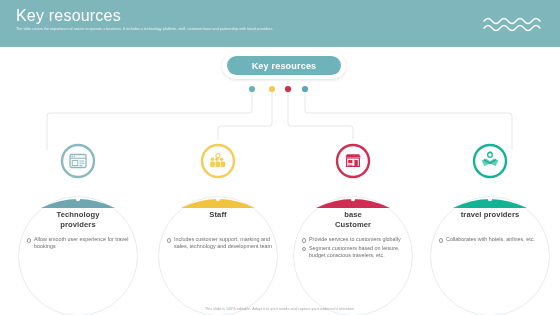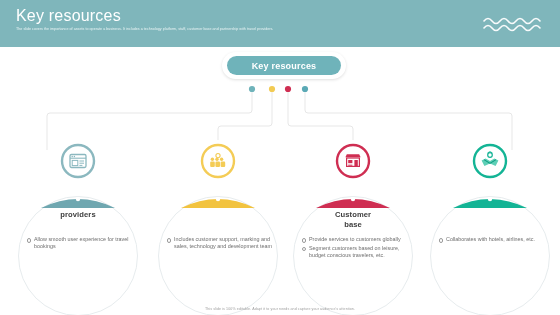--- a/index.html
+++ b/index.html
@@ -154,20 +154,21 @@
         <line x1="13" y1="18.2" x2="29" y2="18.2" stroke="#8bb8bf" stroke-width="1.1"></line>
         <circle cx="15.2" cy="16.4" r=".75" fill="#8bb8bf"></circle>
         <circle cx="17.4" cy="16.4" r=".75" fill="#8bb8bf"></circle>
         <rect x="15.2" y="20.4" width="5.6" height="5.2" fill="none" stroke="#8bb8bf" stroke-width="1"></rect>
         <line x1="22.4" y1="21" x2="27" y2="21" stroke="#8bb8bf" stroke-width="1"></line>
         <line x1="22.4" y1="23.2" x2="27" y2="23.2" stroke="#8bb8bf" stroke-width="1"></line>
         <line x1="22.4" y1="25.4" x2="25.4" y2="25.4" stroke="#8bb8bf" stroke-width="1"></line>
       </svg>
     </div>
     <div class="col-title">
+      <div>Technology</div>
       <div>providers</div>
     </div>
     <ul class="bullets">
       <li>Allow smooth user experience  for travel bookings</li>
     </ul>
   </div>
 
   <div class="col col-1">
     <div class="ghost-ring"></div>
     <svg class="dome" viewBox="0 0 74 16">
@@ -179,20 +180,24 @@
         <circle cx="21" cy="21" r="16" fill="none" stroke="#f4cc56" stroke-width="2.4"></circle>
         <circle cx="21" cy="15.6" r="2.1" fill="none" stroke="#f4cc56" stroke-width="1.1"></circle>
         <circle cx="15.4" cy="19.2" r="1.7" fill="#f4cc56"></circle>
         <circle cx="20" cy="19.2" r="1.7" fill="#f4cc56"></circle>
         <circle cx="24.6" cy="19.2" r="1.7" fill="#f4cc56"></circle>
         <rect x="13.2" y="21.6" width="4.6" height="5.4" rx="1.1" fill="#f4cc56"></rect>
         <rect x="18.4" y="21.6" width="4.6" height="5.4" rx="1.1" fill="#f4cc56"></rect>
         <rect x="23.6" y="21.6" width="4.6" height="5.4" rx="1.1" fill="#f4cc56"></rect>
       </svg>
     </div>
+    <div class="col-title">
+      <div>Staff</div>
+      <div></div>
+    </div>
     <ul class="bullets">
       <li>Includes customer support, marking and sales, technology and development team</li>
     </ul>
   </div>
 
   <div class="col col-2">
     <div class="ghost-ring"></div>
     <svg class="dome" viewBox="0 0 74 16">
       <path d="M0 16 Q37 -2 74 16 Z" fill="#cf2e52"></path>
       <circle cx="37" cy="7" r="2.2" fill="#ffffff"></circle>
@@ -201,22 +206,22 @@
       <svg width="42" height="42" viewBox="0 0 42 42">
         <circle cx="21" cy="21" r="16" fill="none" stroke="#cf2e52" stroke-width="2.4"></circle>
         <path d="M13.4 17.2 L14.8 14.2 L27.2 14.2 L28.6 17.2 Z" fill="#cf2e52"></path>
         <rect x="14.6" y="18" width="12.8" height="8.4" fill="none" stroke="#cf2e52" stroke-width="1.2"></rect>
         <rect x="16.2" y="20" width="4.2" height="3.2" fill="#cf2e52"></rect>
         <rect x="22.4" y="20" width="3.4" height="6.4" fill="#cf2e52"></rect>
         <line x1="16.2" y1="25.2" x2="20.4" y2="25.2" stroke="#cf2e52" stroke-width="1"></line>
       </svg>
     </div>
     <div class="col-title">
+      <div>base</div>
       <div>Customer</div>
-      <div>base</div>
     </div>
     <ul class="bullets">
       <li>Provide services to customers globally</li>
       <li>Segment customers based on leisure, budget conscious travelers, etc.</li>
     </ul>
   </div>
 
   <div class="col col-3">
     <div class="ghost-ring"></div>
     <svg class="dome" viewBox="0 0 74 16">
@@ -226,20 +231,21 @@
     <div class="badge">
       <svg width="42" height="42" viewBox="0 0 42 42">
         <circle cx="21" cy="21" r="16" fill="none" stroke="#13b495" stroke-width="2.4"></circle>
         <circle cx="21" cy="15" r="2.3" fill="none" stroke="#13b495" stroke-width="1.2"></circle>
         <path d="M18.8 13.2 L19.8 11.8 M23.2 13.2 L22.2 11.8 M21 12.4 L21 11" stroke="#13b495" stroke-width="1"></path>
         <path d="M12.6 20.4 L16.6 18.4 L21 21 L25.4 18.4 L29.4 20.4 L26.6 26 L21 23.6 L15.4 26 Z" fill="#5ecfb6"></path>
         <path d="M15 19.6 L19.4 22.4 L21 23.4 L22.6 22.4 L27 19.6" fill="none" stroke="#0d9c81" stroke-width="1.1" stroke-linejoin="round"></path>
       </svg>
     </div>
     <div class="col-title">
+      <div>travel providers</div>
     </div>
     <ul class="bullets">
       <li>Collaborates with hotels, airlines, etc.</li>
     </ul>
   </div>
 
   <div class="footer">This slide is 100% editable. Adapt it to your needs and capture your audience's attention.</div>
 
 </div>
 

